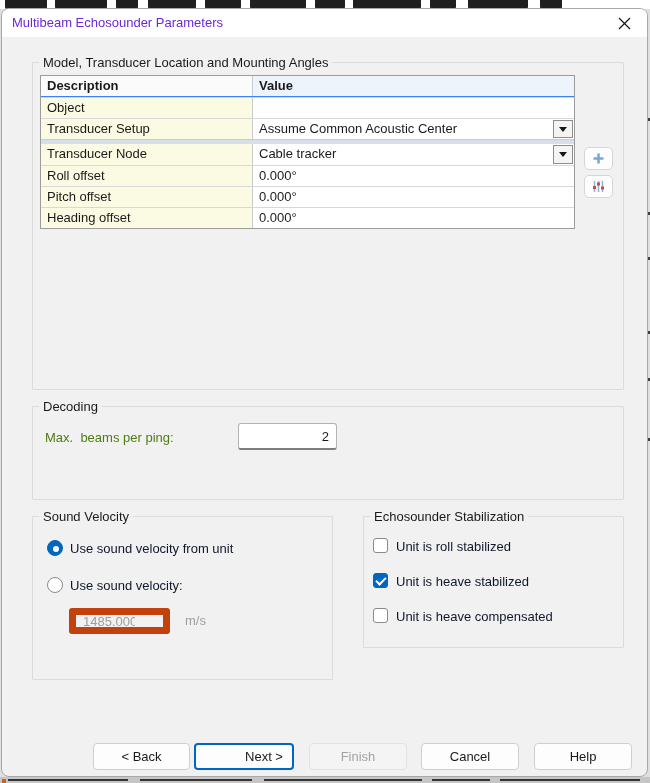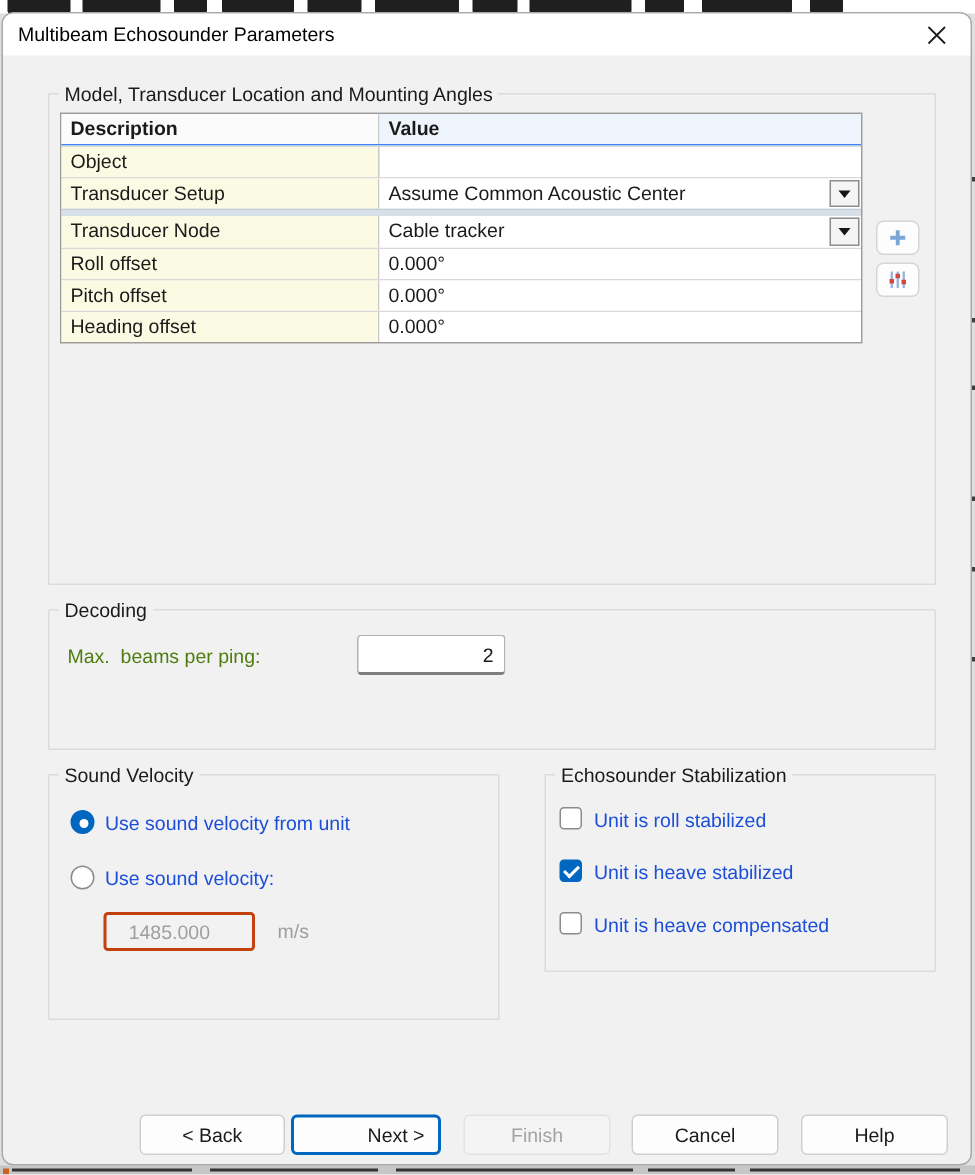--- a/index.html
+++ b/index.html
@@ -11,21 +11,21 @@
   .behind-top span { position:absolute; top:0; height:9px; background:#1F1F1F; border-radius:0 0 2px 2px; }
   .behind-bottom { position:absolute; left:0; top:777px; width:650px; height:6px; background:#C6C6C6; overflow:hidden; }
   .behind-bottom span { position:absolute; top:2px; height:2px; background:#343434; }
   .behind-bottom .orange { position:absolute; left:2px; top:2px; width:4px; height:4px; background:#C8641E; }
   .edge-tick { position:absolute; left:647px; width:3px; height:3px; background:#3E3E3E; }
 
   
   .dialog { position:absolute; left:1px; top:8px; width:647px; height:769px; background:#F1F1F1;
             border:1px solid #A9A9A9; border-radius:8px; overflow:hidden; }
   .titlebar { position:absolute; left:0; top:0; right:0; height:28px; background:#FFFFFF; }
-  .title { position:absolute; left:10px; top:0; line-height:28px; font-size:13px; color:#000000; }
+  .title { position:absolute; left:10px; top:0; line-height:28px; font-size:13px; color:#6d28d9; }
   .close-btn { position:absolute; right:6px; top:0; width:34px; height:28px; display:flex; align-items:center; justify-content:center; background:transparent; border:none; cursor:pointer; }
 
   
   .group { position:absolute; border:1px solid #DBDBDB; border-radius:1px; }
   .group > .glabel { position:absolute; top:-8px; left:6px; background:#F1F1F1; padding:0 4px; font-size:13px; color:#1A1A1A; line-height:15px; white-space:nowrap; }
   #group-model    { left:30px; top:53px;  width:592px; height:328px; }
   #group-decoding { left:30px; top:397px; width:592px; height:94px; }
   #group-sv       { left:30px; top:507px; width:301px; height:164px;text-decoration:underline; }
   #group-stab     { left:361px; top:507px; width:261px; height:132px; }
 
@@ -60,22 +60,22 @@
   #max-beams-input { left:236px; top:414px; width:99px; height:27px; }
 
   
   .radio { position:absolute; width:16px; height:16px; border-radius:50%; border:1px solid #8B8B8B; background:#FFFFFF; cursor:pointer; }
   .radio.on { border-color:#0067C0; background:#0067C0; }
   .radio.on::after { content:""; position:absolute; left:5px; top:5px; width:6px; height:6px; border-radius:50%; background:#FFFFFF; }
   .checkbox { position:absolute; width:15px; height:15px; border-radius:3px; border:1px solid #8B8B8B; background:#FFFFFF; cursor:pointer; }
   .checkbox.on { background:#0067C0; border-color:#0067C0; }
   .checkbox.on::after { content:""; position:absolute; left:2px; top:3px; width:8px; height:4px;
                         border-left:2px solid #fff; border-bottom:2px solid #fff; transform:rotate(-45deg); }
-  .opt-label { position:absolute; font-size:13px; color:#1d4ed8; }
-  #vel-input { left:67px; top:599px; width:101px; height:26px; background:#F2F2F2; border:2px solid #c2410c; color:#9E9E9E; padding:0 28px 0 7px; }
+  .opt-label { position:absolute; font-size:13px; color:#0f172a; }
+  #vel-input { left:67px; top:599px; width:101px; height:26px; background:#F2F2F2; border:7px solid #c2410c; color:#9E9E9E; padding:0 28px 0 7px; }
   #vel-unit { color:#9E9E9E; }
 
   
   .btn { position:absolute; top:734px; height:27px; background:#FDFDFD; border:1px solid #CFCFCF; border-radius:4px;
          font-size:13px; color:#1A1A1A; font-family:inherit; cursor:pointer; }
   #btn-back   { left:91px;  width:97px; }
   #btn-next   { left:192px; width:100px; border:2px solid #0067C0;padding-left:40px; }
   #btn-finish { left:307px; width:98px; background:#F4F4F4; color:#A3A3A3; border-color:#E2E2E2; cursor:default; }
   #btn-cancel { left:419px; width:98px; }
   #btn-help   { left:532px; width:98px; }

